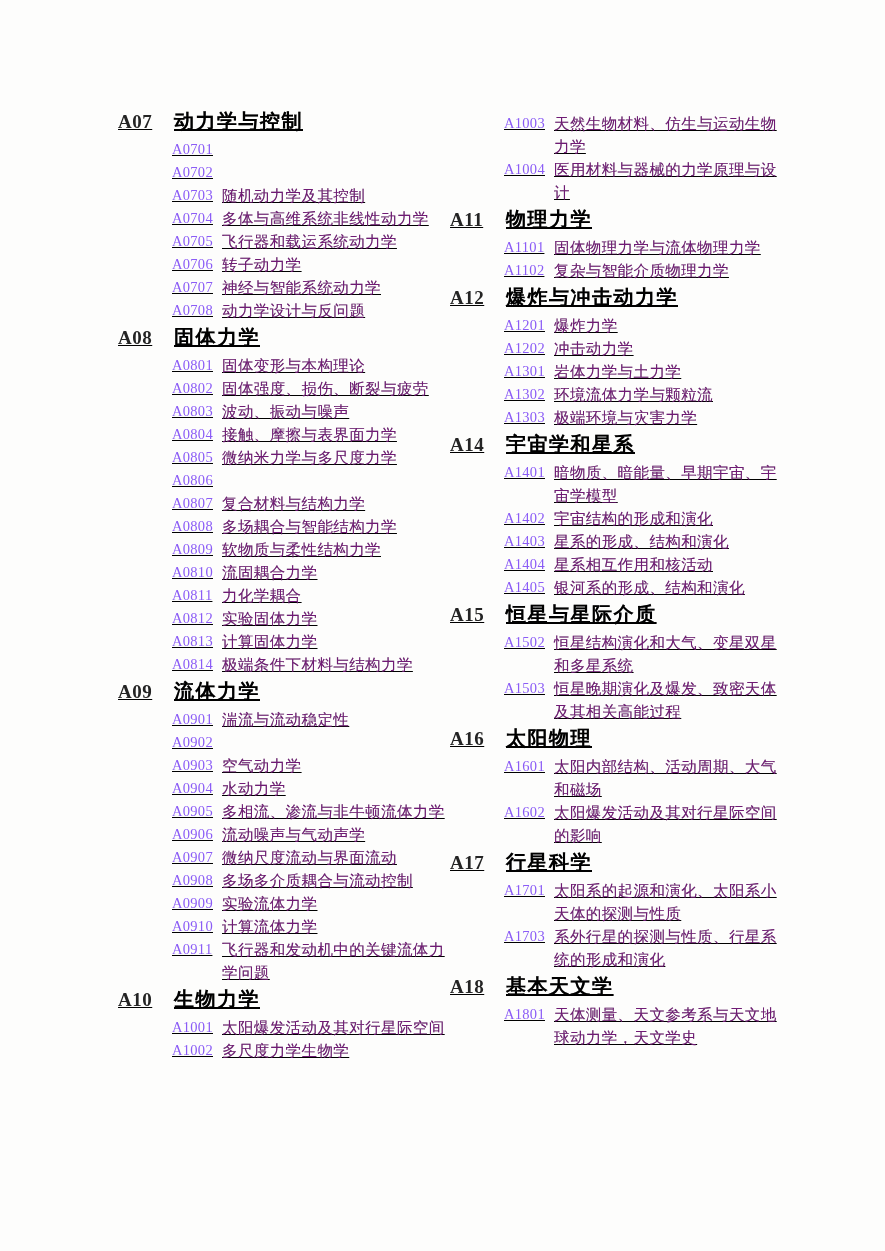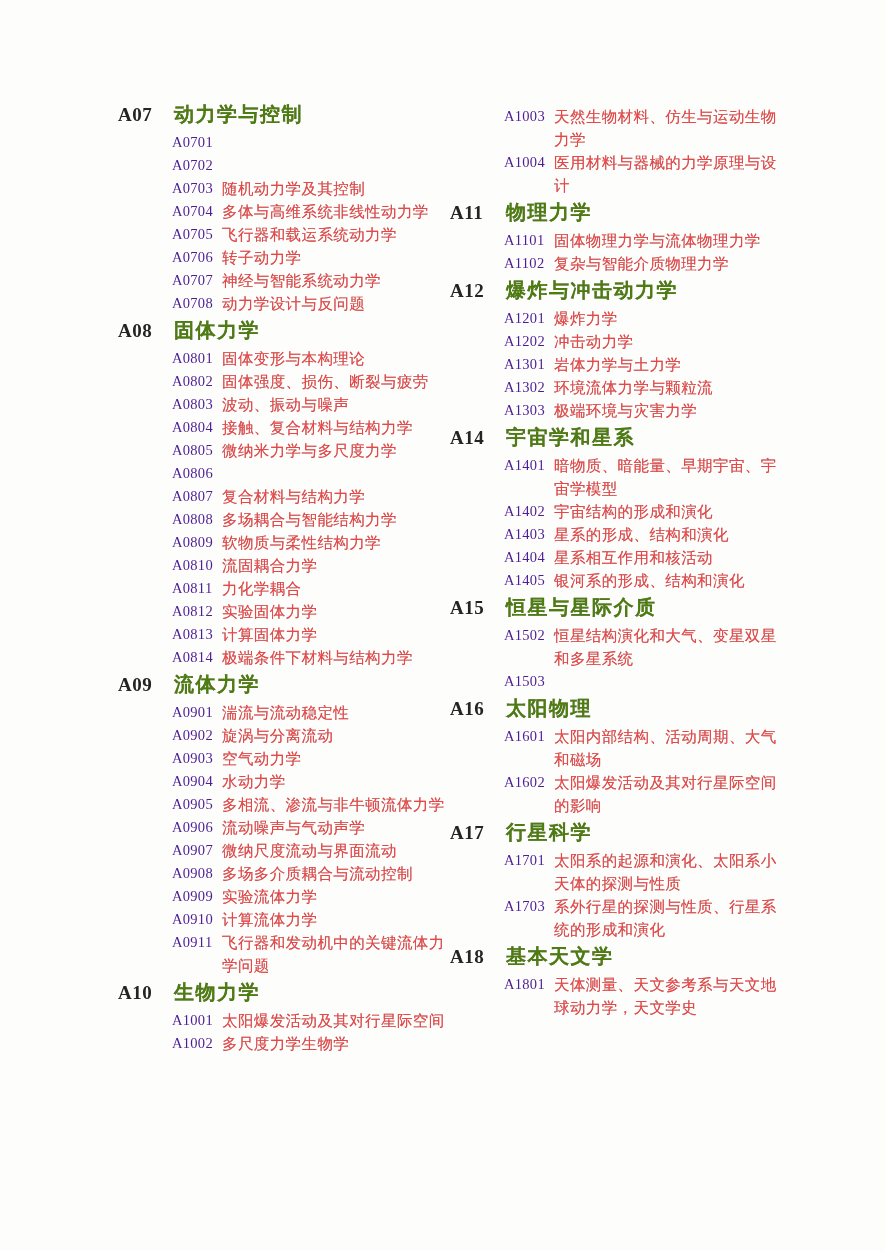--- a/index.html
+++ b/index.html
@@ -10,22 +10,23 @@
   .page {
     position: relative;
     width: 885px;
     height: 1251px;
     background: #fdfdfc;
     overflow: hidden;
   }
   .content {
     position: absolute;
     left: 118px;
-    top: 99px;
+    top: 106px;
     display: flex;
+    text-decoration: underline;
   }
   .column {
     width: 332px;
   }
   .column.col-right {
     padding-top: 6px;
   }
   .section-heading {
     display: flex;
     align-items: baseline;
@@ -38,42 +39,42 @@
     font-family: "Liberation Serif", "DejaVu Serif", serif;
     font-weight: bold;
     font-size: 19px;
     color: #242424;
     letter-spacing: 0.5px;
   }
   .sec-title {
     font-family: "Liberation Sans", "DejaVu Sans", sans-serif;
     font-weight: bold;
     font-size: 20px;
-    color: #4d7c0f;
+    color: #000000;
     letter-spacing: 1.5px;
     text-shadow: 0 0 0.6px rgba(40,40,40,0.55);
   }
   .item-row {
     display: flex;
     margin-left: 54px;
     line-height: 23px;
   }
   .item-code {
     width: 50px;
     flex-shrink: 0;
     font-family: "Liberation Serif", "DejaVu Serif", serif;
     font-size: 14.5px;
-    color: #4c1d95;
+    color: #8b5cf6;
     letter-spacing: 0.3px;
   }
   .item-text {
     width: 242px;
     font-family: "Liberation Serif", "DejaVu Serif", serif;
     font-size: 15.5px;
-    color: #ef4444;
+    color: #701a75;
     letter-spacing: 0.4px;
     white-space: pre-line;
     text-shadow: 0 0 0.5px rgba(70,70,70,0.5);
   }
 </style>
 </head>
 <body>
 
 <div class="page">
   <div class="content">
@@ -123,21 +124,21 @@
         <div class="item-row">
           <span class="item-code">A0802</span>
           <span class="item-text">固体强度、损伤、断裂与疲劳</span>
         </div>
         <div class="item-row">
           <span class="item-code">A0803</span>
           <span class="item-text">波动、振动与噪声</span>
         </div>
         <div class="item-row">
           <span class="item-code">A0804</span>
-          <span class="item-text">接触、复合材料与结构力学</span>
+          <span class="item-text">接触、摩擦与表界面力学</span>
         </div>
         <div class="item-row">
           <span class="item-code">A0805</span>
           <span class="item-text">微纳米力学与多尺度力学</span>
         </div>
         <div class="item-row">
           <span class="item-code">A0806</span>
         </div>
         <div class="item-row">
           <span class="item-code">A0807</span>
@@ -174,21 +175,20 @@
         <div class="section-heading">
           <span class="sec-code">A09</span>
           <span class="sec-title">流体力学</span>
         </div>
         <div class="item-row">
           <span class="item-code">A0901</span>
           <span class="item-text">湍流与流动稳定性</span>
         </div>
         <div class="item-row">
           <span class="item-code">A0902</span>
-          <span class="item-text">旋涡与分离流动</span>
         </div>
         <div class="item-row">
           <span class="item-code">A0903</span>
           <span class="item-text">空气动力学</span>
         </div>
         <div class="item-row">
           <span class="item-code">A0904</span>
           <span class="item-text">水动力学</span>
         </div>
         <div class="item-row">
@@ -308,20 +308,22 @@
           <span class="sec-code">A15</span>
           <span class="sec-title">恒星与星际介质</span>
         </div>
         <div class="item-row">
           <span class="item-code">A1502</span>
           <span class="item-text">恒星结构演化和大气、变星双星
 和多星系统</span>
         </div>
         <div class="item-row">
           <span class="item-code">A1503</span>
+          <span class="item-text">恒星晚期演化及爆发、致密天体
+及其相关高能过程</span>
         </div>
         <div class="section-heading">
           <span class="sec-code">A16</span>
           <span class="sec-title">太阳物理</span>
         </div>
         <div class="item-row">
           <span class="item-code">A1601</span>
           <span class="item-text">太阳内部结构、活动周期、大气
 和磁场</span>
         </div>

